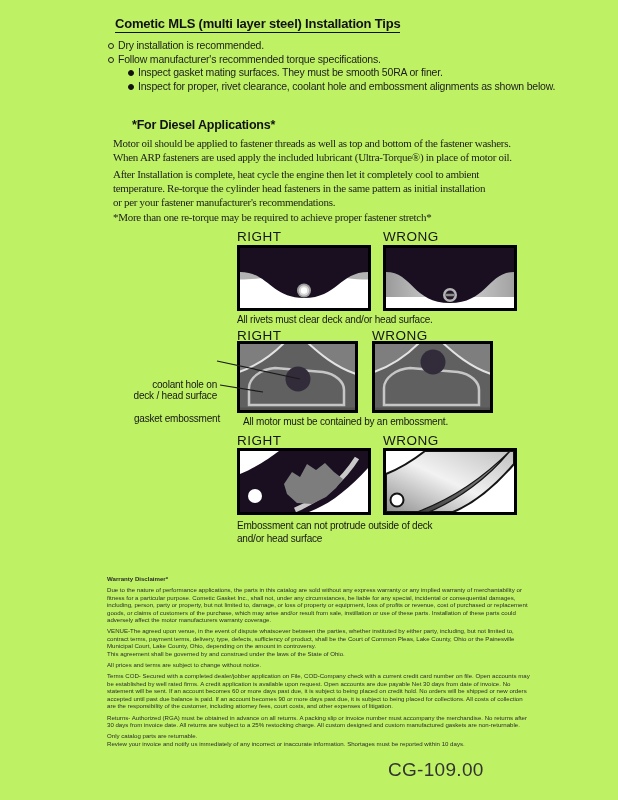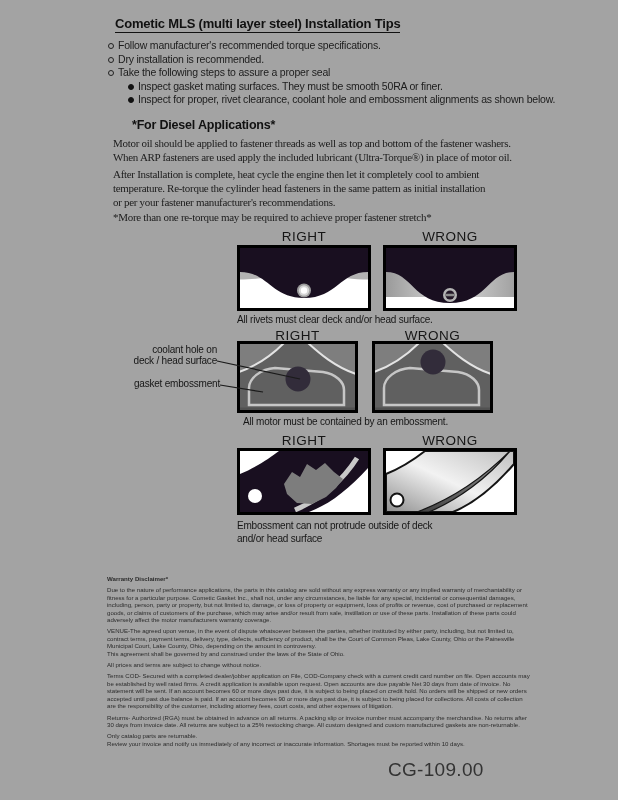--- a/index.html
+++ b/index.html
@@ -1,58 +1,54 @@
 <!DOCTYPE html>
 <html><head>
 <meta charset="utf-8">
 <style>
   html,body{margin:0;padding:0;background:#ffffff;}
-  .page{position:relative;width:618px;height:800px;background:#a3a3a3;overflow:hidden;
+  .page{position:relative;width:618px;height:800px;background:#bef264;overflow:hidden;
         font-family:"Liberation Sans",sans-serif;color:#1c1c1c;}
   .title{position:absolute;left:115px;top:16px;font-size:13px;font-weight:bold;letter-spacing:-0.2px;
          color:#111;border-bottom:1.5px solid #111;padding-bottom:1px;}
   .bullets{position:absolute;left:108px;top:39px;width:470px;font-size:10.5px;letter-spacing:-0.2px;}
   .b{display:flex;line-height:13.5px;}
   .b .bm{width:4px;height:4px;border:1px solid #222;border-radius:50%;margin:4px 4px 0 0;flex:0 0 auto;}
   .sb{margin-left:20px;}
   .sb .bm{background:#111;border-color:#111;width:4px;height:4px;}
   .h2{position:absolute;left:113px;top:118px;font-size:12.5px;font-weight:bold;letter-spacing:-0.2px;color:#111;margin-left:19px;}
   .para{position:absolute;left:113px;width:495px;font-size:11px;line-height:14px;letter-spacing:-0.3px;
         white-space:pre-line;color:#1c1c1c;font-family:Liberation Serif, serif;}
   .p1{top:136px;} .p2{top:167px;} .note{top:210px;}
-  .dlabel{position:absolute;font-size:13.5px;letter-spacing:0.5px;color:#161616;text-align:center;}
+  .dlabel{position:absolute;font-size:13.5px;letter-spacing:0.5px;color:#161616;text-align:left;}
   .diag{position:absolute;z-index:1;}
   .cap{position:absolute;font-size:10px;letter-spacing:-0.2px;color:#161616;}
   .cap3{white-space:pre-line;line-height:13px;}
-  .sidelabel{position:absolute;font-size:10px;line-height:11px;letter-spacing:-0.2px;color:#161616;text-align:right;}
+  .sidelabel{position:absolute;font-size:10px;line-height:11px;letter-spacing:-0.2px;color:#161616;text-align:right;margin-top:35px;}
   .leader{position:absolute;left:95px;top:330px;z-index:2;}
   .legal{position:absolute;left:107px;top:575px;width:500px;font-size:6.1px;line-height:7.4px;color:#2b2b2b;}
   .legal .lh{font-weight:bold;margin:0 0 4px 0;}
   .legal p{margin:0 0 4px 0;white-space:pre-line;}
   .footer{position:absolute;left:388px;top:759px;font-size:19px;letter-spacing:0.3px;color:#333;}
 </style>
 </head>
 <body>
 
 <div class="page">
 
   <div class="title">Cometic MLS (multi layer steel) Installation Tips</div>
 
   <div class="bullets">
     <div class="b">
       <span class="bm"></span>
-      <span>Follow manufacturer's recommended torque specifications.</span>
-    </div>
-    <div class="b">
-      <span class="bm"></span>
       <span>Dry installation is recommended.</span>
     </div>
     <div class="b">
       <span class="bm"></span>
-      <span>Take the following steps to assure a proper seal</span>
+      <span>Follow manufacturer's recommended torque specifications.</span>
     </div>
     <div class="b sb">
       <span class="bm"></span>
       <span>Inspect gasket mating surfaces.  They must be smooth 50RA or finer.</span>
     </div>
     <div class="b sb">
       <span class="bm"></span>
       <span>Inspect for proper, rivet clearance, coolant hole and embossment alignments as shown below.</span>
     </div>
   </div>

